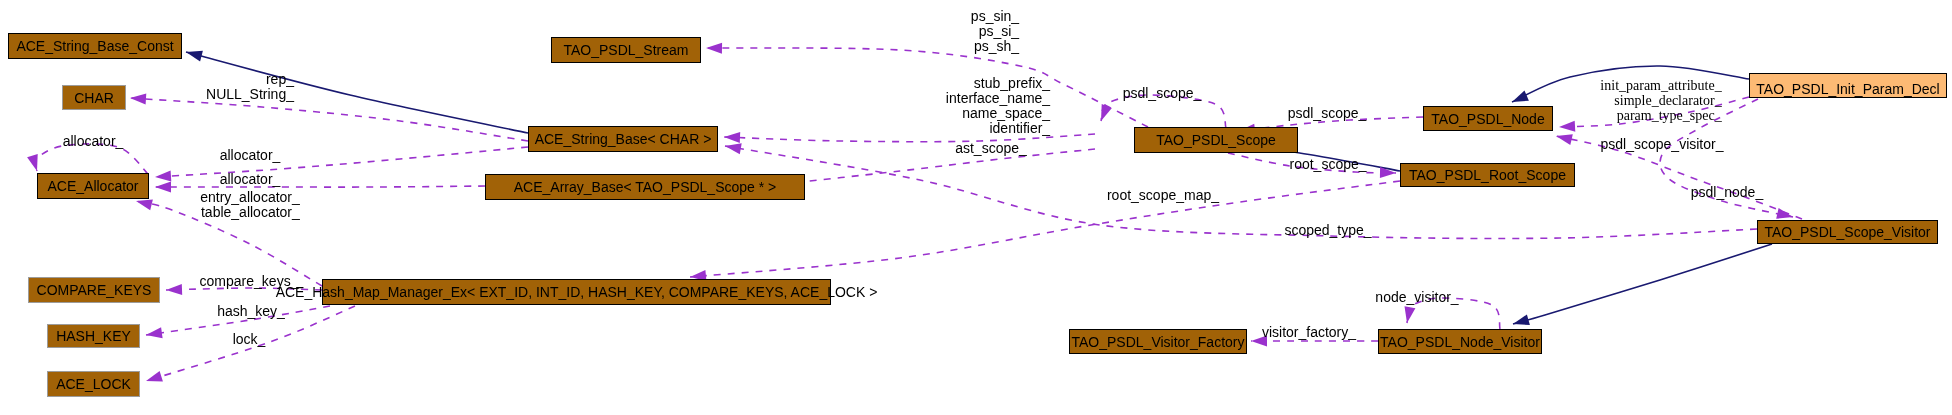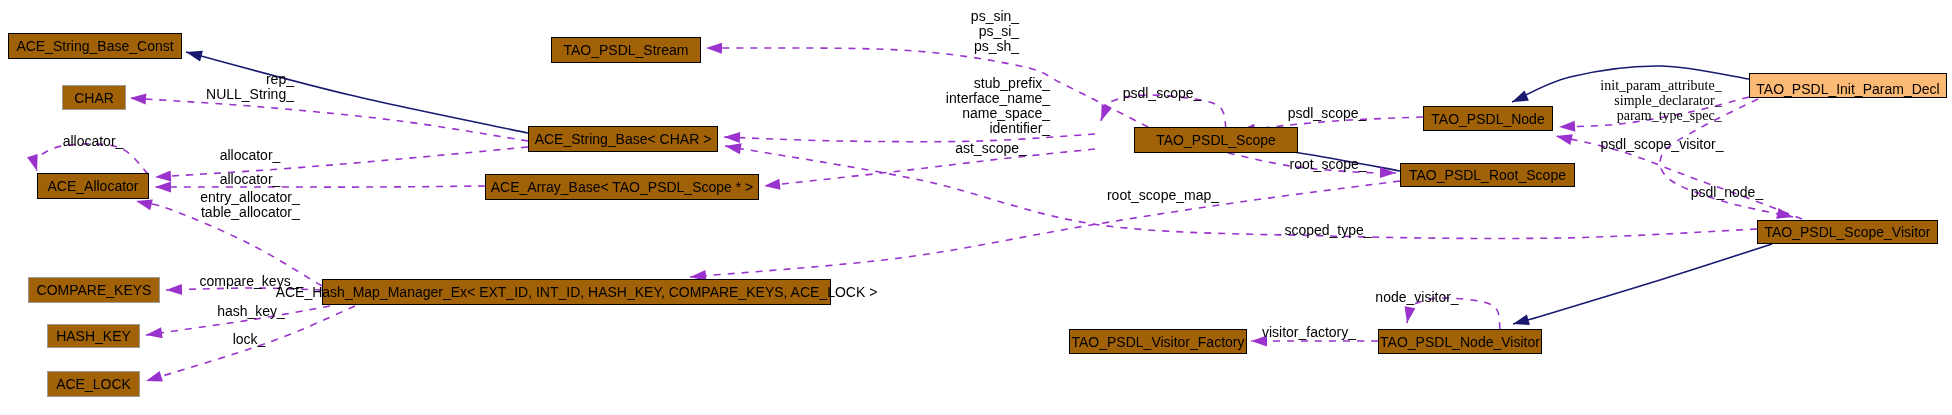--- a/index.html
+++ b/index.html
@@ -147,21 +147,21 @@
       </div>
       <div class="node" style="left: 37px; top: 173px; width: 112px; height: 26px;">
         <span>ACE_Allocator</span>
       </div>
       <div class="node" style="left: 551px; top: 37px; width: 150px; height: 26px;">
         <span>TAO_PSDL_Stream</span>
       </div>
       <div class="node" style="left: 528px; top: 126px; width: 190px; height: 26px;">
         <span>ACE_String_Base&lt; CHAR &gt;</span>
       </div>
-      <div class="node" style="left: 485px; top: 174px; width: 274px; height: 26px;">
+      <div class="node" style="left: 485px; top: 174px; width: 320px; height: 26px;">
         <span>ACE_Array_Base&lt; TAO_PSDL_Scope * &gt;</span>
       </div>
       <div class="node" style="left: 322px; top: 279px; width: 509px; height: 26px;">
         <span>ACE_Hash_Map_Manager_Ex&lt; EXT_ID, INT_ID, HASH_KEY, COMPARE_KEYS, ACE_LOCK &gt;</span>
       </div>
       <div class="node param" style="left: 28px; top: 277px; width: 132px; height: 26px;">
         <span>COMPARE_KEYS</span>
       </div>
       <div class="node param" style="left: 47px; top: 324px; width: 93px; height: 24px;">
         <span>HASH_KEY</span>

